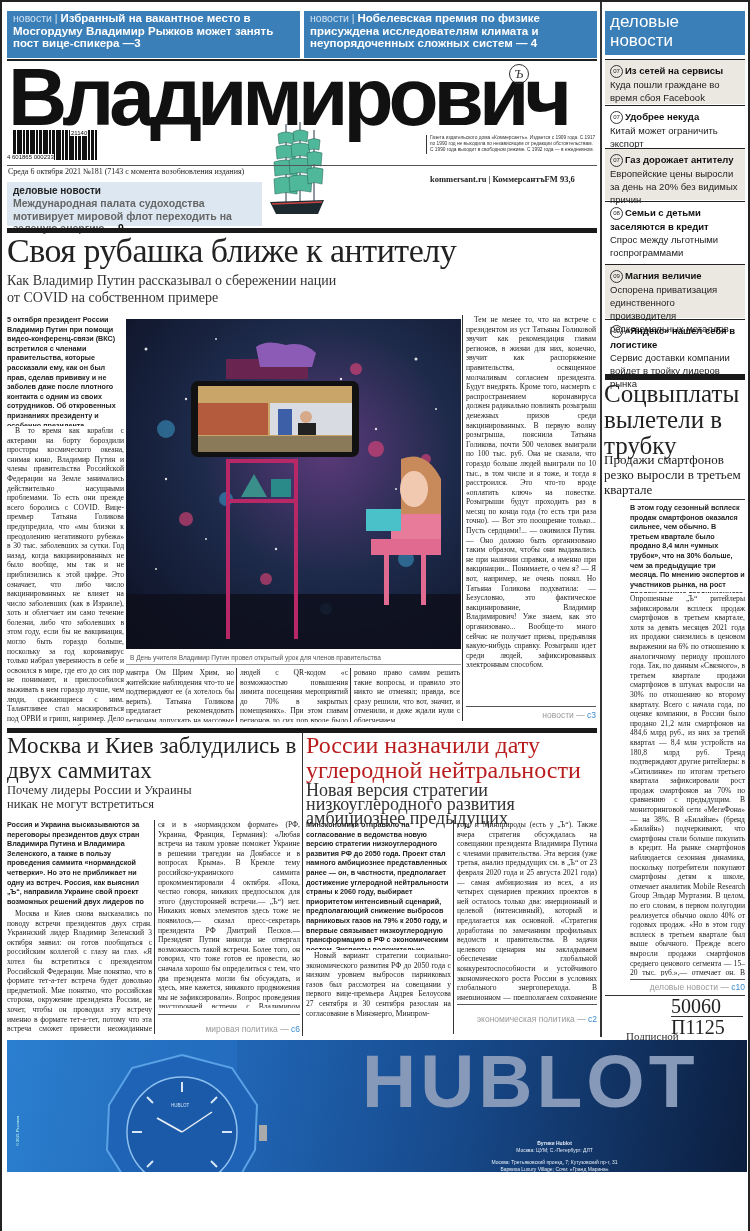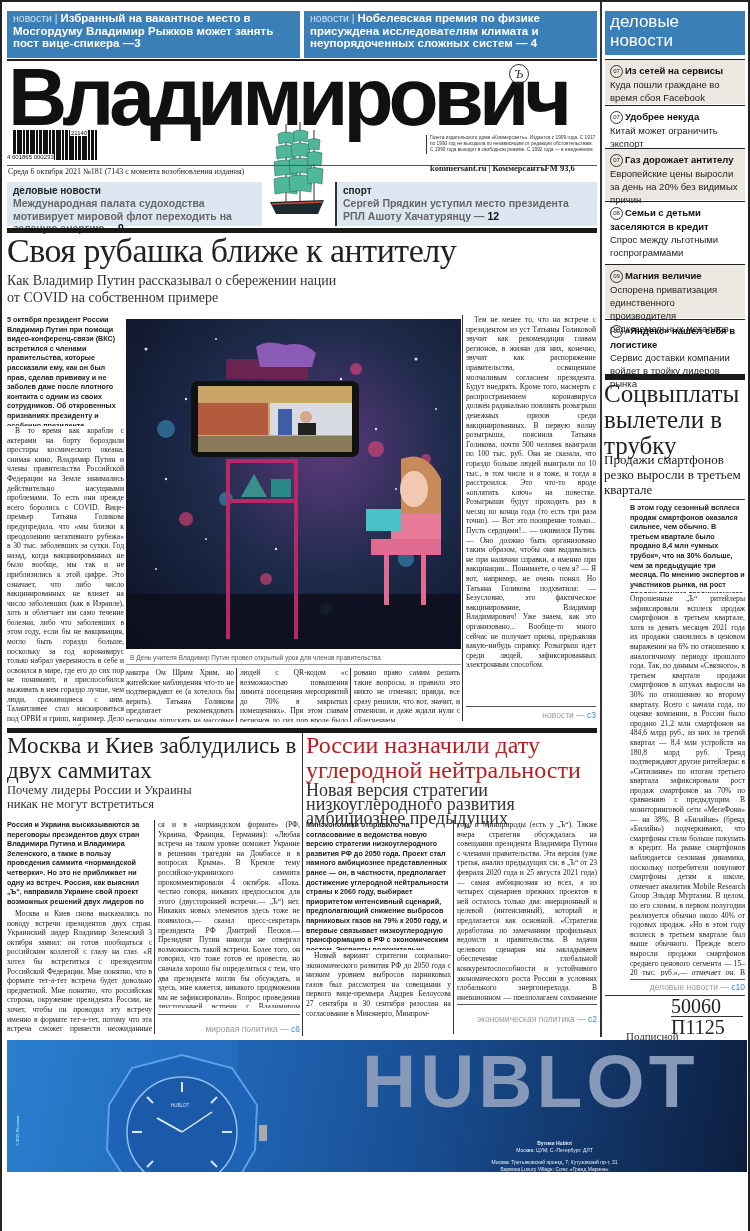--- a/index.html
+++ b/index.html
@@ -66,29 +66,25 @@
       </g>
       <path d="M2 80 L56 78 L50 92 L8 92 Z" fill="#1c2a30"></path>
       <path d="M4 82 L54 80" stroke="#c44" stroke-width="1.5"></path>
     </svg>
   </div>
 
   <div class="abs" style="left:424px;top:133px;width:170px;font-size:4.8px;line-height:6.2px;color:#333;border-left:1px solid #333;padding-left:3px">Газета издательского дома «Коммерсантъ». Издается с 1909 года. С 1917 по 1990 год не выходила по независящим от редакции обстоятельствам. С 1990 года выходит в свободном режиме. С 1992 года — в ежедневном.</div>
 
   <div class="abs" style="left:5px;top:163px;width:590px;height:1px;background:#555"></div>
   <div class="abs serif" style="left:6px;top:165px;font-size:8px;color:#222">Среда 6 октября 2021 №181 (7143 с момента возобновления издания)</div>
-  <div class="abs serif" style="left:428px;top:161px;font-size:8.5px;font-weight:bold;color:#222">kommersant.ru | КоммерсантъFM 93,6</div>
+  <div class="abs serif" style="left:428px;top:172px;font-size:8.5px;font-weight:bold;color:#222">kommersant.ru | КоммерсантъFM 93,6</div>
 
   <div class="abs lblue" style="left:5px;top:180px;width:255px;height:44px;padding:3px 6px">
     <div style="font-size:10px;font-weight:bold;color:#222;line-height:12px">деловые новости</div>
     <div style="font-size:10.5px;font-weight:bold;color:#666;line-height:12.5px;width:250px"><span>Международная палата судоходства мотивирует мировой флот переходить на зеленую энергию</span> —<span style="color:#111">9</span></div>
-  </div>
-  <div class="abs lblue" style="left:333px;top:180px;width:262px;height:44px;padding:3px 6px;border-left:2px solid #333">
-    <div style="font-size:10px;font-weight:bold;color:#222;line-height:12px">спорт</div>
-    <div style="font-size:10.5px;font-weight:bold;color:#666;line-height:12.5px"><span>Сергей Прядкин уступил место президента РПЛ Ашоту Хачатурянцу</span> — <span style="color:#111">12</span></div>
   </div>
 
   <div class="abs" style="left:598px;top:0;width:2px;height:1035px;background:#333"></div>
   <div class="abs blue" style="left:603px;top:9px;width:140px;height:44px;padding:1px 5px;font-size:17px;line-height:19px">деловые новости</div>
 
   <div class="abs sb-item sb-beige" style="left:603px;top:57px;width:140px;height:45px">
     <span class="num">07</span><span class="t">Из сетей на сервисы</span><br>
     <span>Куда пошли граждане во время сбоя Facebook</span>
   </div>
   <div class="abs sb-item" style="left:603px;top:103px;width:140px;height:42px">

